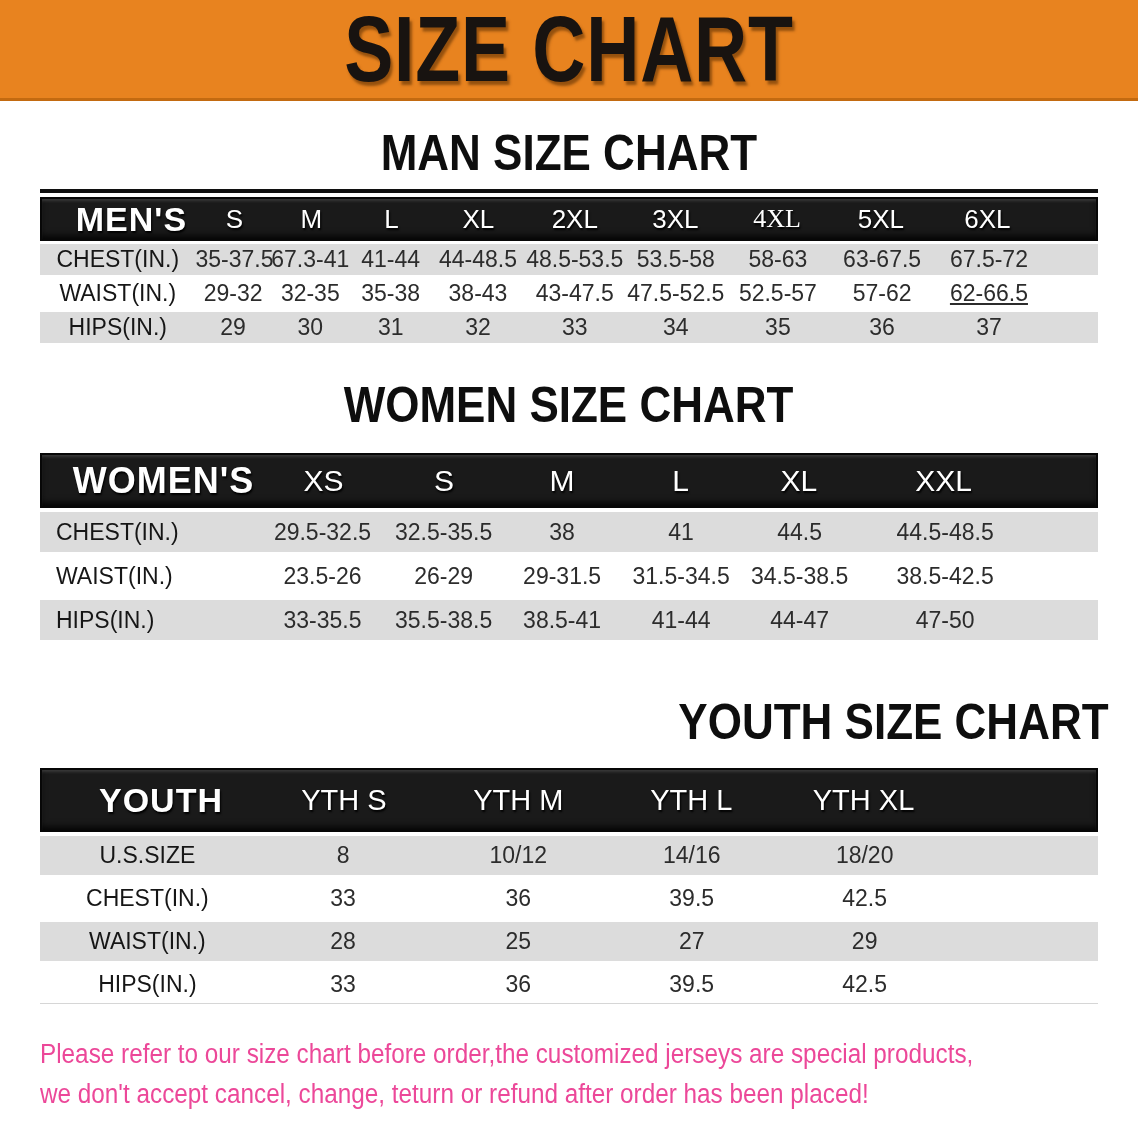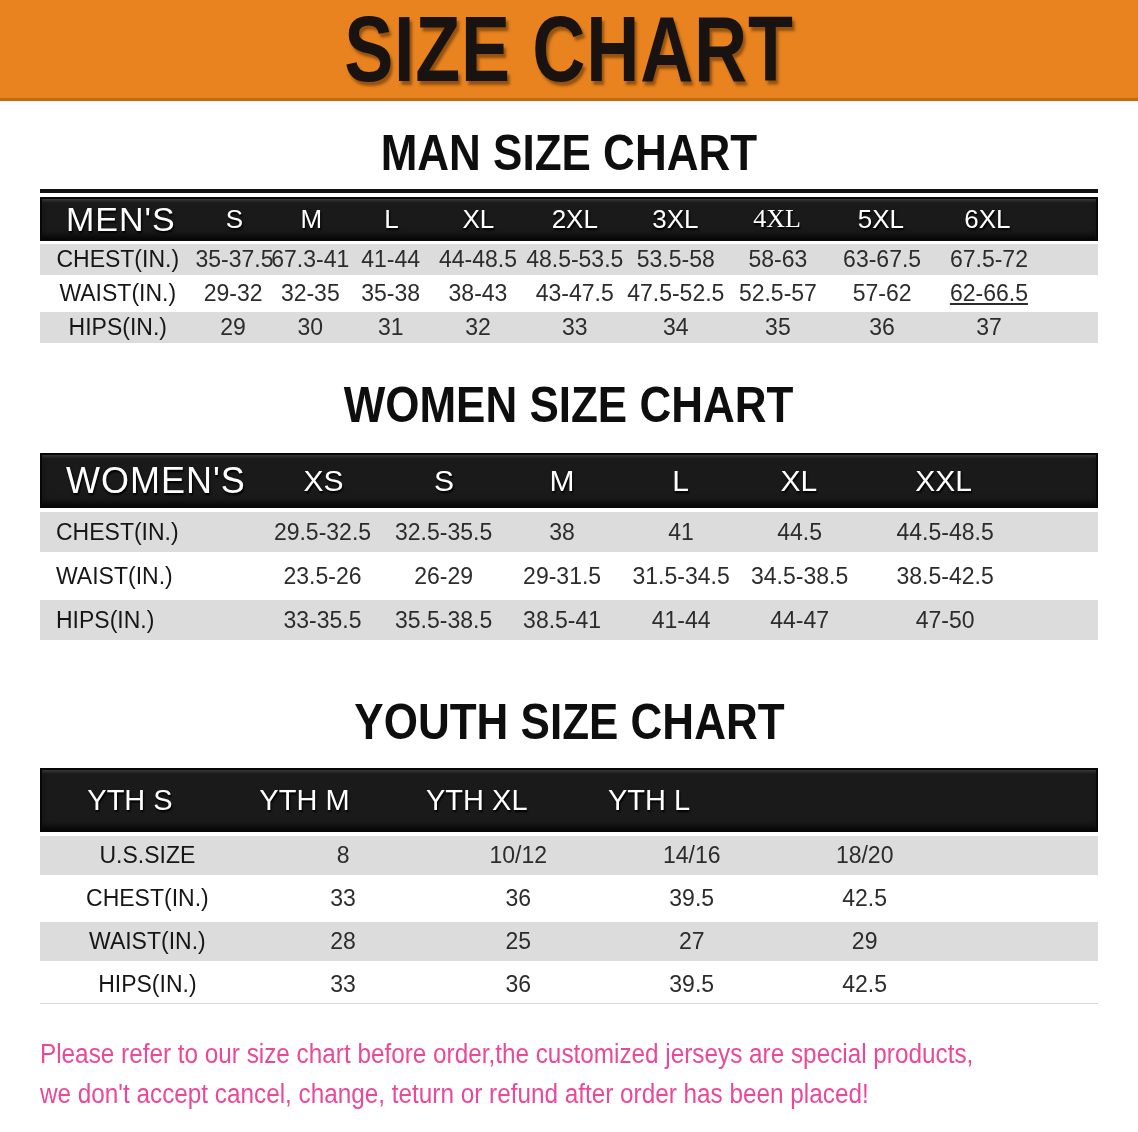--- a/index.html
+++ b/index.html
@@ -21,39 +21,39 @@
   }
 
   
   .heading-row { text-align:center; }
   .section-heading {
     display:inline-block; font-size:50px; line-height:56px; font-weight:bold;
     color:#0e0e0e; transform:scaleX(0.88); white-space:nowrap;
   }
   .heading-man   { margin-top:24px; }
   .heading-women { margin-top:34px; }
-  .heading-youth { margin-top:54px; }
+  .heading-youth { margin-top:54px;text-align:right; }
 
   
   .tbl { margin:0 40px; }
   .tbl-man   { margin-top:8px; }
   .tbl-women { margin-top:20px; }
   .tbl-youth { margin-top:18px; }
 
   .topline { height:4px; background:#101010; margin-bottom:4px; }
 
   .thead {
     display:flex; align-items:center;
     background:#1a1a1a; color:#ffffff;
     border:2px solid #070707;
     box-shadow: inset 0 3px 3px -1px rgba(255,255,255,0.14),
                 inset 0 -5px 7px -2px rgba(0,0,0,0.9);
   }
   .th { text-align:center; white-space:nowrap; text-shadow:1px 2px 2px #000; }
-  .th.label { text-align:left; padding-left:24px; font-weight:normal; letter-spacing:1px; }
+  .th.label { text-align:center; padding-left:24px; font-weight:bold; letter-spacing:1px; }
 
   .trow { display:flex; align-items:center; }
   .trow.gray { background:#dcdcdc; }
   .trow.white { background:#ffffff; }
   .td { text-align:center; font-size:23px; color:#2c2c2c; white-space:nowrap; }
   .td.label { color:#161616; }
 
   
   .s0 .thead { height:44px; }
   .s0 .trow  { height:31px; margin-top:3px; }
@@ -199,24 +199,25 @@
   </div>
 </div>
 
 <div class="section">
   <div class="heading-row heading-youth">
     <span class="section-heading">YOUTH SIZE CHART</span>
   </div>
   <div class="tbl tbl-youth s2">
     <div>
         <div class="thead">
+          <div class="th label" style="width: 20.3%;">YOUTH</div>
           <div class="th" style="width: 16.7%;">YTH S</div>
           <div class="th" style="width: 16.4%;">YTH M</div>
+          <div class="th" style="width: 16.4%;">YTH L</div>
           <div class="th" style="width: 16.3%;">YTH XL</div>
-          <div class="th" style="width: 16.4%;">YTH L</div>
           <div class="th" style="width: 13.9%;"></div>
         </div>
         <div class="trow gray">
           <div class="td label" style="width: 20.3%;">U.S.SIZE</div>
           <div class="td" style="width: 16.7%;">8</div>
           <div class="td" style="width: 16.4%;">10/12</div>
           <div class="td" style="width: 16.4%;">14/16</div>
           <div class="td" style="width: 16.3%;">18/20</div>
           <div class="td" style="width: 13.9%;"></div>
         </div>

